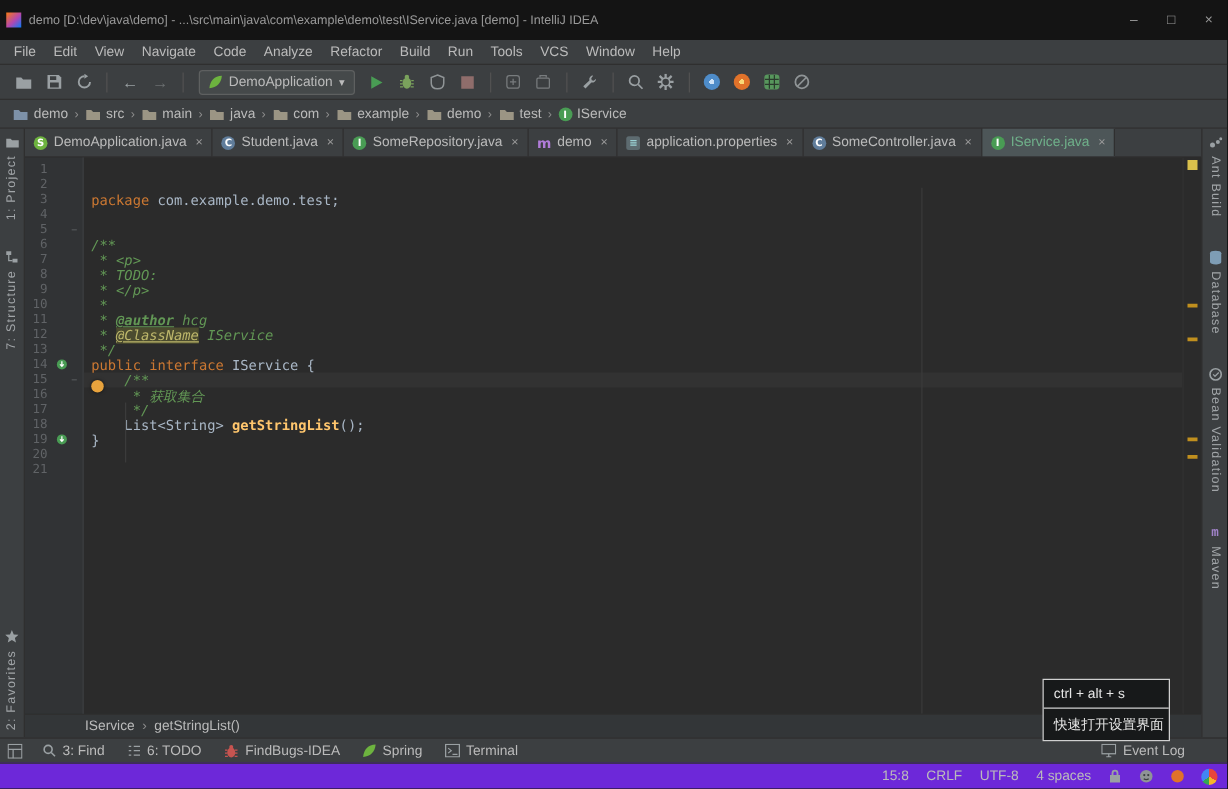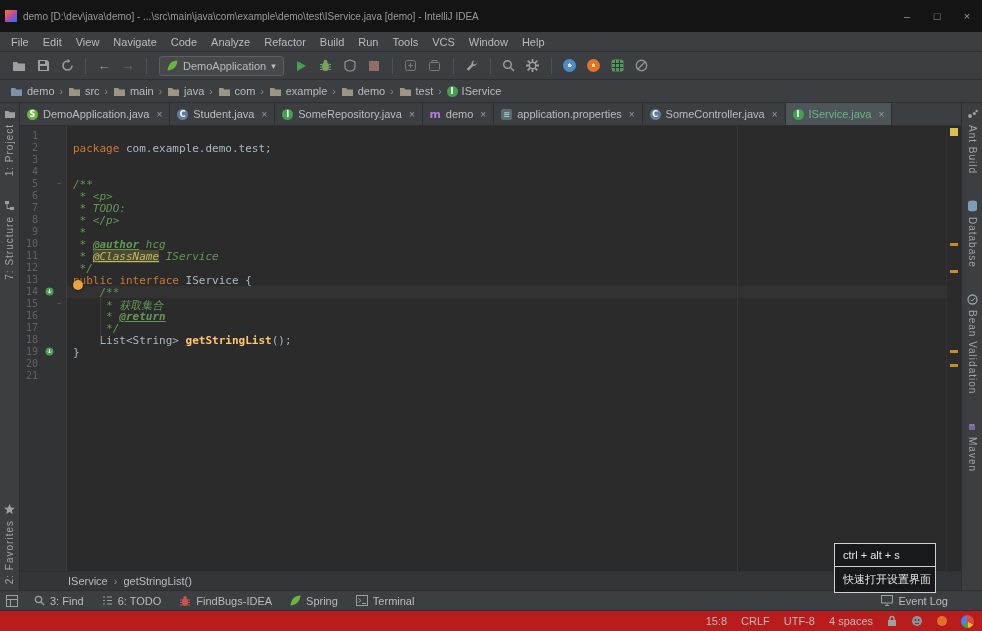--- a/index.html
+++ b/index.html
@@ -43,42 +43,42 @@
   .tab-close{color:#9a9a9a;margin-left:2px;font-size:10px;}
   .fi{width:11px;height:11px;border-radius:50%;font:bold 8px "DejaVu Sans",sans-serif;color:#fff;display:inline-flex;align-items:center;justify-content:center;flex:none;}
   .fi-sq{border-radius:2px;}
   .fi-plain{background:none !important;font:bold 11px "DejaVu Sans",sans-serif;}
   
   .editor-body{flex:1;display:flex;min-height:0;background:#2b2b2b;}
   .gutter{width:46px;background:#313335;border-right:1px solid #3c3e40;padding-top:4px;position:relative;flex:none;}
   .gln{height:12px;line-height:12px;text-align:right;padding-right:28px;font:10px "DejaVu Sans Mono",monospace;color:#606366;}
   .fold{position:absolute;right:2px;width:9px;height:9px;font:8px "DejaVu Sans Mono",monospace;color:#606366;line-height:9px;text-align:center;}
   .gmark{position:absolute;right:12px;}
-  .codewrap{flex:1;position:relative;padding-top:16px;overflow:hidden;min-width:0;}
+  .codewrap{flex:1;position:relative;padding-top:4px;overflow:hidden;min-width:0;margin-top:24px;}
   .cl{height:12px;line-height:12px;padding-left:6px;font:11px "DejaVu Sans Mono",monospace;color:#a9b7c6;white-space:pre;}
   .cl.cur{background:#323232;}
   .colguide{position:absolute;top:0;bottom:0;left:670px;width:1px;background:#3a3a3a;}
   .indentguide{position:absolute;left:33px;top:172px;height:48px;width:1px;background:#3b3b3b;}
   .bulb{position:absolute;left:6px;width:10px;height:10px;border-radius:50%;background:#e8a33d;box-shadow:0 0 3px rgba(0,0,0,.6);}
   .tok-k{color:#cc7832;}
   .tok-d{color:#a9b7c6;}
   .tok-c{color:#629755;font-style:italic;}
   .tok-t{color:#629755;font-style:italic;font-weight:bold;text-decoration:underline;}
   .tok-g{color:#bdb76b;background:#4b4b2f;text-decoration:underline;font-style:italic;}
   .tok-m{color:#ffc66d;font-weight:bold;}
   .errorstripe{width:14px;background:#2b2b2b;border-left:1px solid #323232;position:relative;flex:none;}
   .mark{position:absolute;right:3px;width:8px;}
   .ebreadcrumbs{height:18px;background:#333638;border-top:1px solid #2f2f2f;display:flex;align-items:center;gap:6px;padding-left:48px;flex:none;color:#bbbbbb;}
   .bsep{color:#8c8c8c;}
   
   .bottombar{height:19px;background:#3c3f41;border-top:1px solid #2f2f2f;display:flex;align-items:center;padding:0 6px;gap:16px;flex:none;}
   .bbitem{display:flex;align-items:center;gap:5px;color:#bbbbbb;}
   .bbleft{display:flex;align-items:center;gap:18px;}
   .bbright{margin-left:auto;display:flex;align-items:center;gap:18px;margin-right:28px;}
-  .statusbar{height:20px;background:#b91c1c;border-top:1px solid #2f2f2f;display:flex;align-items:center;padding:0 8px;flex:none;}
+  .statusbar{height:20px;background:#6d28d9;border-top:1px solid #2f2f2f;display:flex;align-items:center;padding:0 8px;flex:none;}
   .statusright{margin-left:auto;display:flex;align-items:center;gap:14px;color:#bbbbbb;}
   
   .tooltip{position:absolute;left:834px;top:543px;width:100px;background:#17191a;border:1px solid #d0d0d0;z-index:50;color:#e6e6e6;}
   .tooltip .row{padding:5px 8px;font-size:11px;white-space:nowrap;}
   .tooltip .row + .row{border-top:1px solid #d0d0d0;}
   svg{display:block;}
 </style>
 </head>
 <body>
 
@@ -419,21 +419,20 @@
             <div class="cl"><span class="tok-c"> * TODO:</span></div>
             <div class="cl"><span class="tok-c"> * &lt;/p&gt;</span></div>
             <div class="cl"><span class="tok-c"> *</span></div>
             <div class="cl"><span class="tok-c"> * </span><span class="tok-t">@author</span><span class="tok-c"> hcg</span></div>
             <div class="cl"><span class="tok-c"> * </span><span class="tok-g">@ClassName</span><span class="tok-c"> IService</span></div>
             <div class="cl"><span class="tok-c"> */</span></div>
             <div class="cl"><span class="tok-k">public</span><span class="tok-d"> </span><span class="tok-k">interface</span><span class="tok-d"> IService {</span></div>
             <div class="bulb" style="top: 154px;"></div>
             <div class="cl cur"><span class="tok-c">    /**</span></div>
             <div class="cl"><span class="tok-c">     * 获取集合</span></div>
-            <div class="cl"><span class="tok-c">     * </span><span class="tok-t">@return</span></div>
             <div class="cl"><span class="tok-c">     */</span></div>
             <div class="cl"><span class="tok-d">    List&lt;String&gt; </span><span class="tok-m">getStringList</span><span class="tok-d">();</span></div>
             <div class="cl"><span class="tok-d">}</span></div>
             <div class="cl"></div>
           </div>
         <div class="errorstripe">
             <div class="mark" style="top: 2px; height: 8px; background: rgb(217, 192, 76);"></div>
             <div class="mark" style="top: 117px; height: 3px; background: rgb(192, 143, 30);"></div>
             <div class="mark" style="top: 144px; height: 3px; background: rgb(192, 143, 30);"></div>
             <div class="mark" style="top: 224px; height: 3px; background: rgb(192, 143, 30);"></div>

